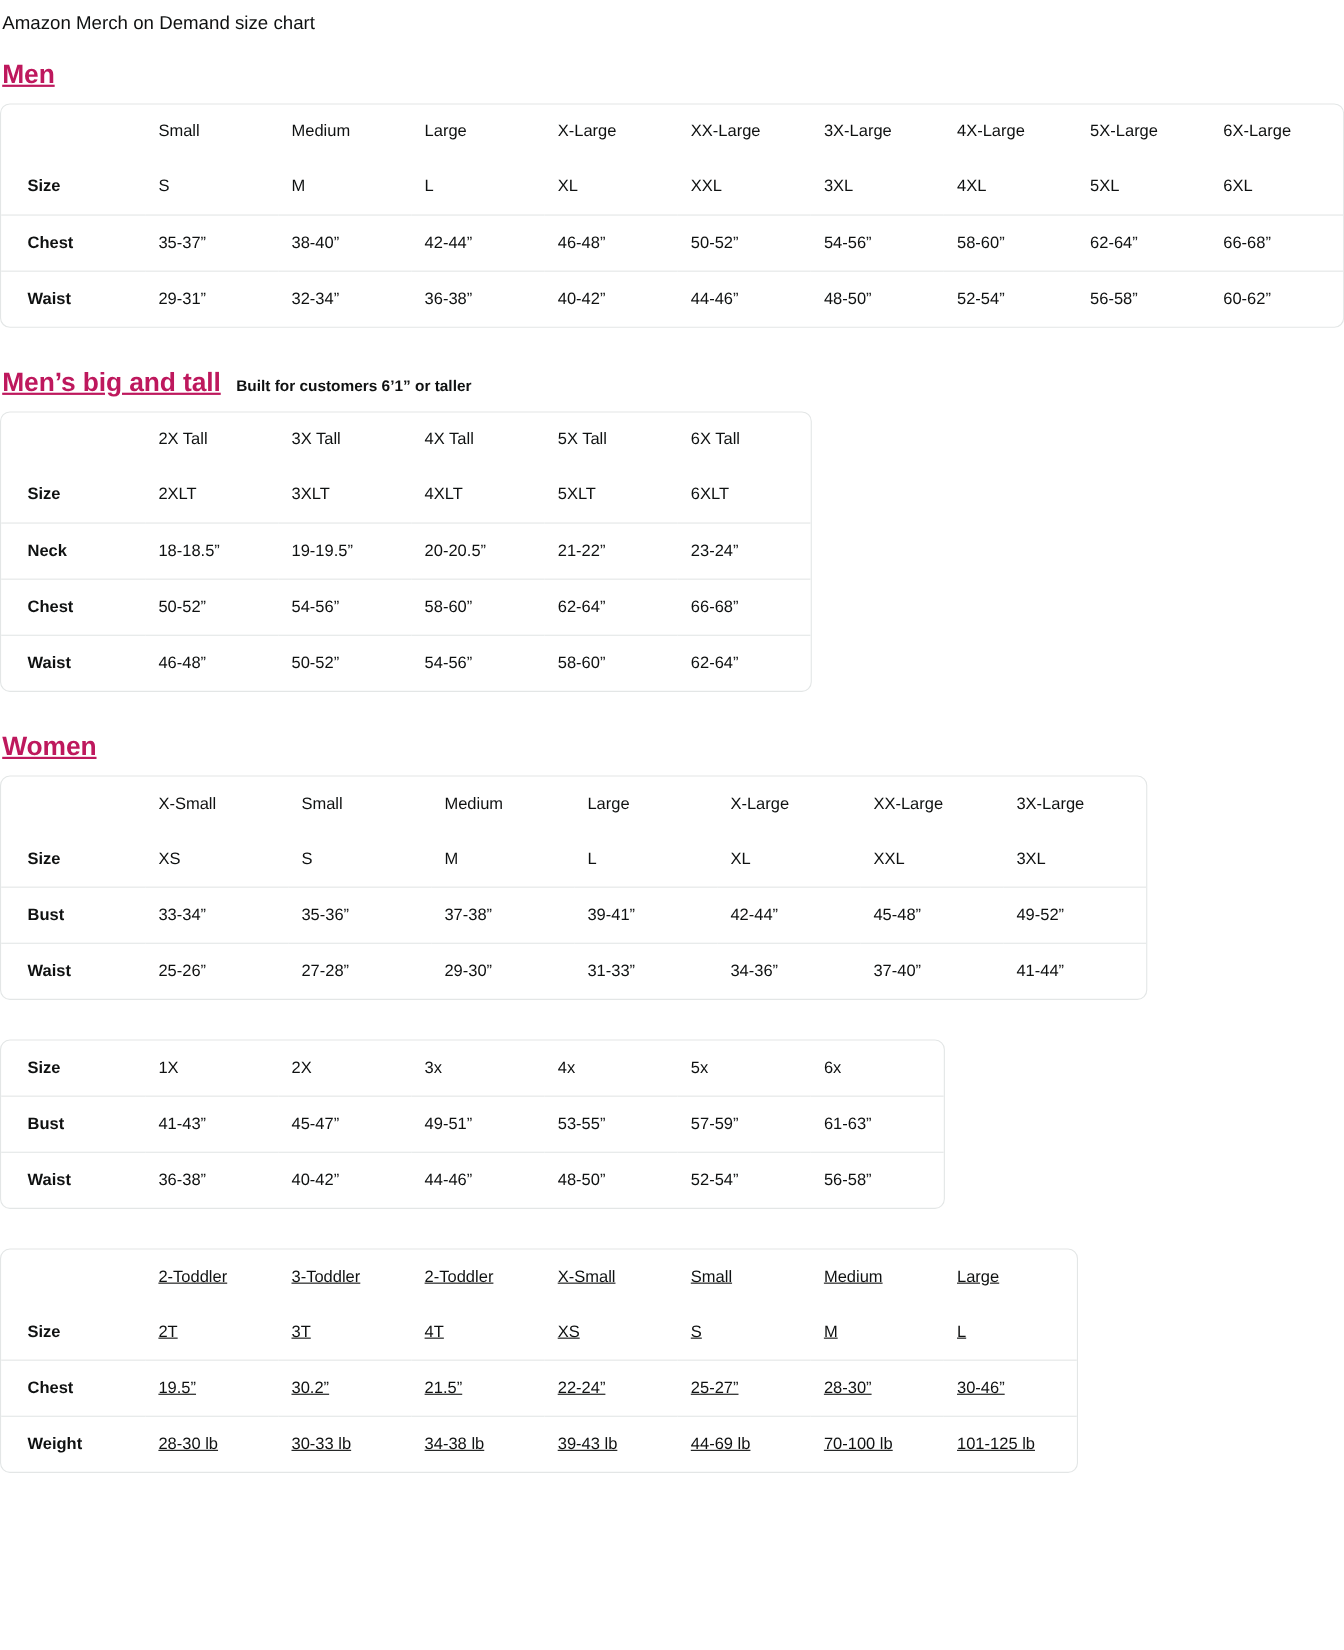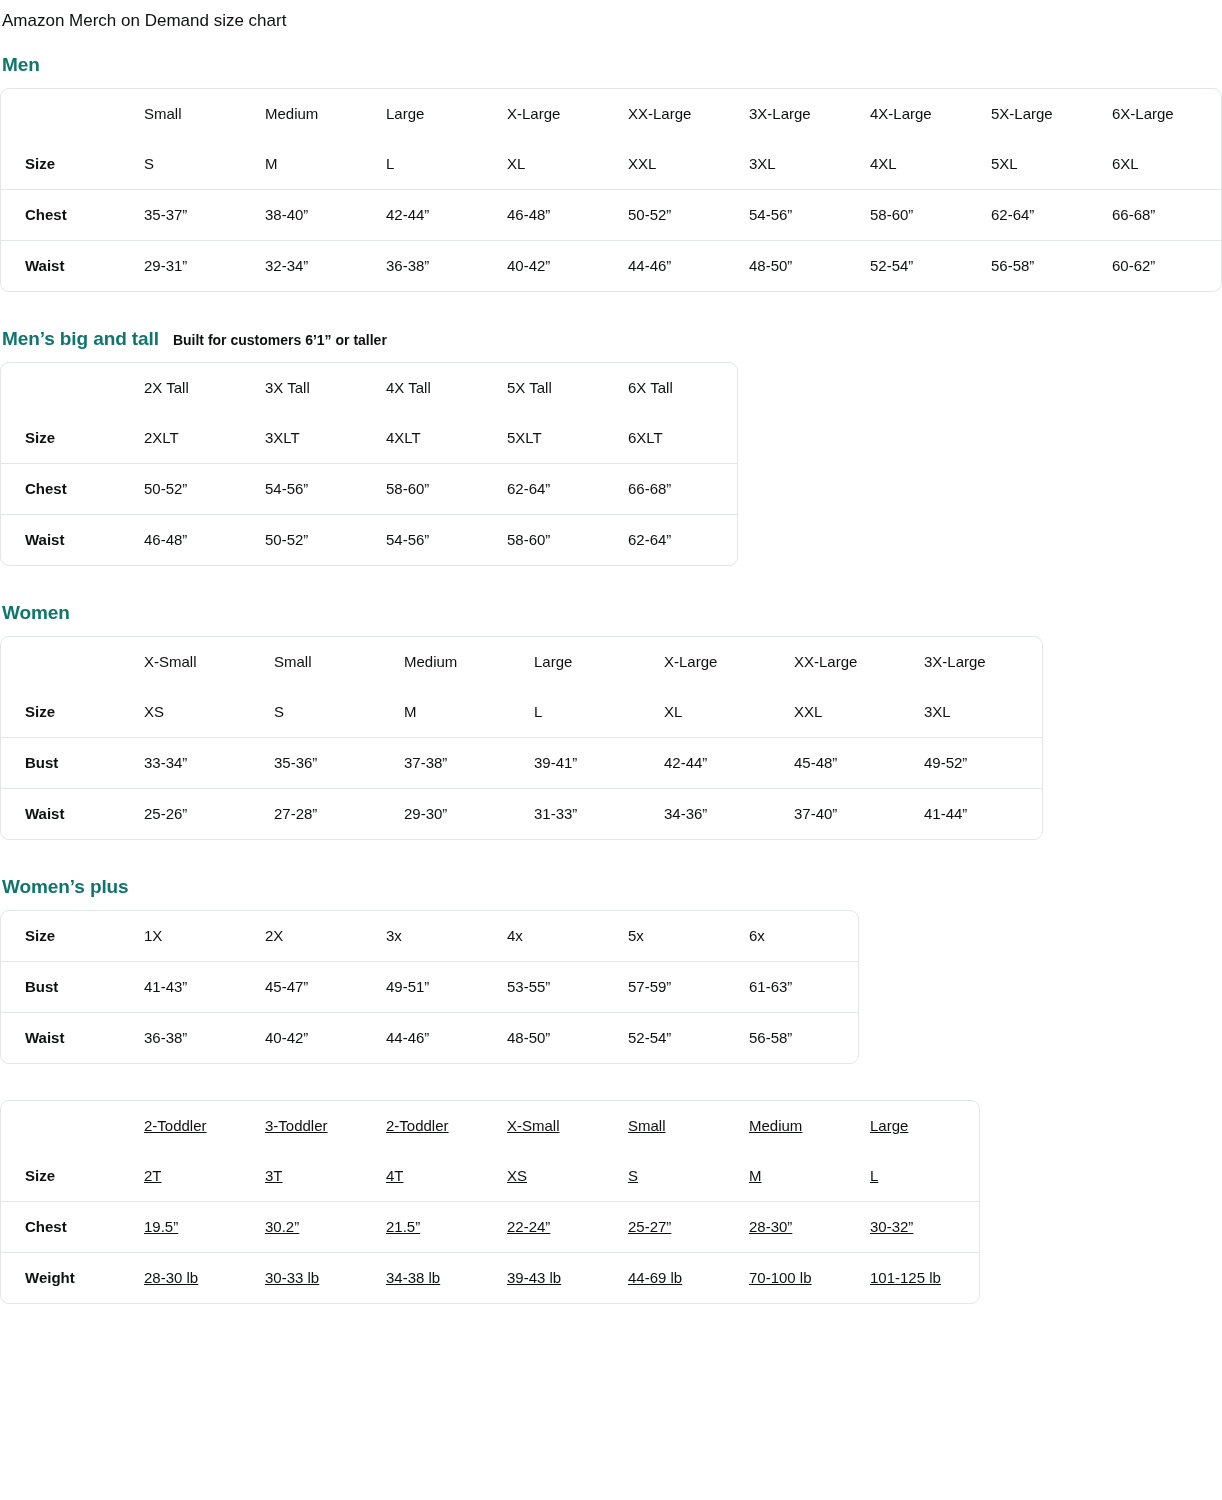--- a/index.html
+++ b/index.html
@@ -29,24 +29,25 @@
   .section {
     margin: 0 0 10px 0;
   }
   .section-head {
     display: flex;
     align-items: baseline;
     gap: 14px;
     margin: 0 0 12px 2px;
   }
   .section-title {
-    font-size: 19px;
+    font-size: 24px;
     font-weight: bold;
-    color: #0f766e;
+    color: #be185d;
     letter-spacing: -0.1px;
+    text-decoration: underline;
   }
   .section-note {
     font-size: 14px;
     font-weight: 700;
     color: #0f1111;
   }
   .table-wrap {
     border: 1px solid #e3e6e6;
     border-radius: 9px;
     overflow: hidden;
@@ -182,20 +183,28 @@
             <tbody>
               <tr>
                 <th class="rowhead">Size</th>
                 <td class="c">2XLT</td>
                 <td class="c">3XLT</td>
                 <td class="c">4XLT</td>
                 <td class="c">5XLT</td>
                 <td class="c">6XLT</td>
               </tr>
               <tr>
+                <th class="rowhead">Neck</th>
+                <td class="c">18-18.5”</td>
+                <td class="c">19-19.5”</td>
+                <td class="c">20-20.5”</td>
+                <td class="c">21-22”</td>
+                <td class="c">23-24”</td>
+              </tr>
+              <tr>
                 <th class="rowhead">Chest</th>
                 <td class="c">50-52”</td>
                 <td class="c">54-56”</td>
                 <td class="c">58-60”</td>
                 <td class="c">62-64”</td>
                 <td class="c">66-68”</td>
               </tr>
               <tr>
                 <th class="rowhead">Waist</th>
                 <td class="c">46-48”</td>
@@ -247,23 +256,21 @@
                 <td class="c">25-26”</td>
                 <td class="c">27-28”</td>
                 <td class="c">29-30”</td>
                 <td class="c">31-33”</td>
                 <td class="c">34-36”</td>
                 <td class="c">37-40”</td>
                 <td class="c">41-44”</td>
               </tr>
             </tbody>
           </table></div><div class="sec-gap"></div></div>
-      <div class="section"><div class="section-head">
-          <div class="section-title">Women’s plus</div>
-        </div><div class="table-wrap"><table class="tbl-plus">
+      <div class="section"><div class="table-wrap"><table class="tbl-plus">
             <tbody>
               <tr>
                 <th class="rowhead">Size</th>
                 <td class="c">1X</td>
                 <td class="c">2X</td>
                 <td class="c">3x</td>
                 <td class="c">4x</td>
                 <td class="c">5x</td>
                 <td class="c">6x</td>
               </tr>
@@ -312,21 +319,21 @@
                 <td class="c">L</td>
               </tr>
               <tr>
                 <th class="rowhead">Chest</th>
                 <td class="c">19.5”</td>
                 <td class="c">30.2”</td>
                 <td class="c">21.5”</td>
                 <td class="c">22-24”</td>
                 <td class="c">25-27”</td>
                 <td class="c">28-30”</td>
-                <td class="c">30-32”</td>
+                <td class="c">30-46”</td>
               </tr>
               <tr>
                 <th class="rowhead">Weight</th>
                 <td class="c">28-30 lb</td>
                 <td class="c">30-33 lb</td>
                 <td class="c">34-38 lb</td>
                 <td class="c">39-43 lb</td>
                 <td class="c">44-69 lb</td>
                 <td class="c">70-100 lb</td>
                 <td class="c">101-125 lb</td>

